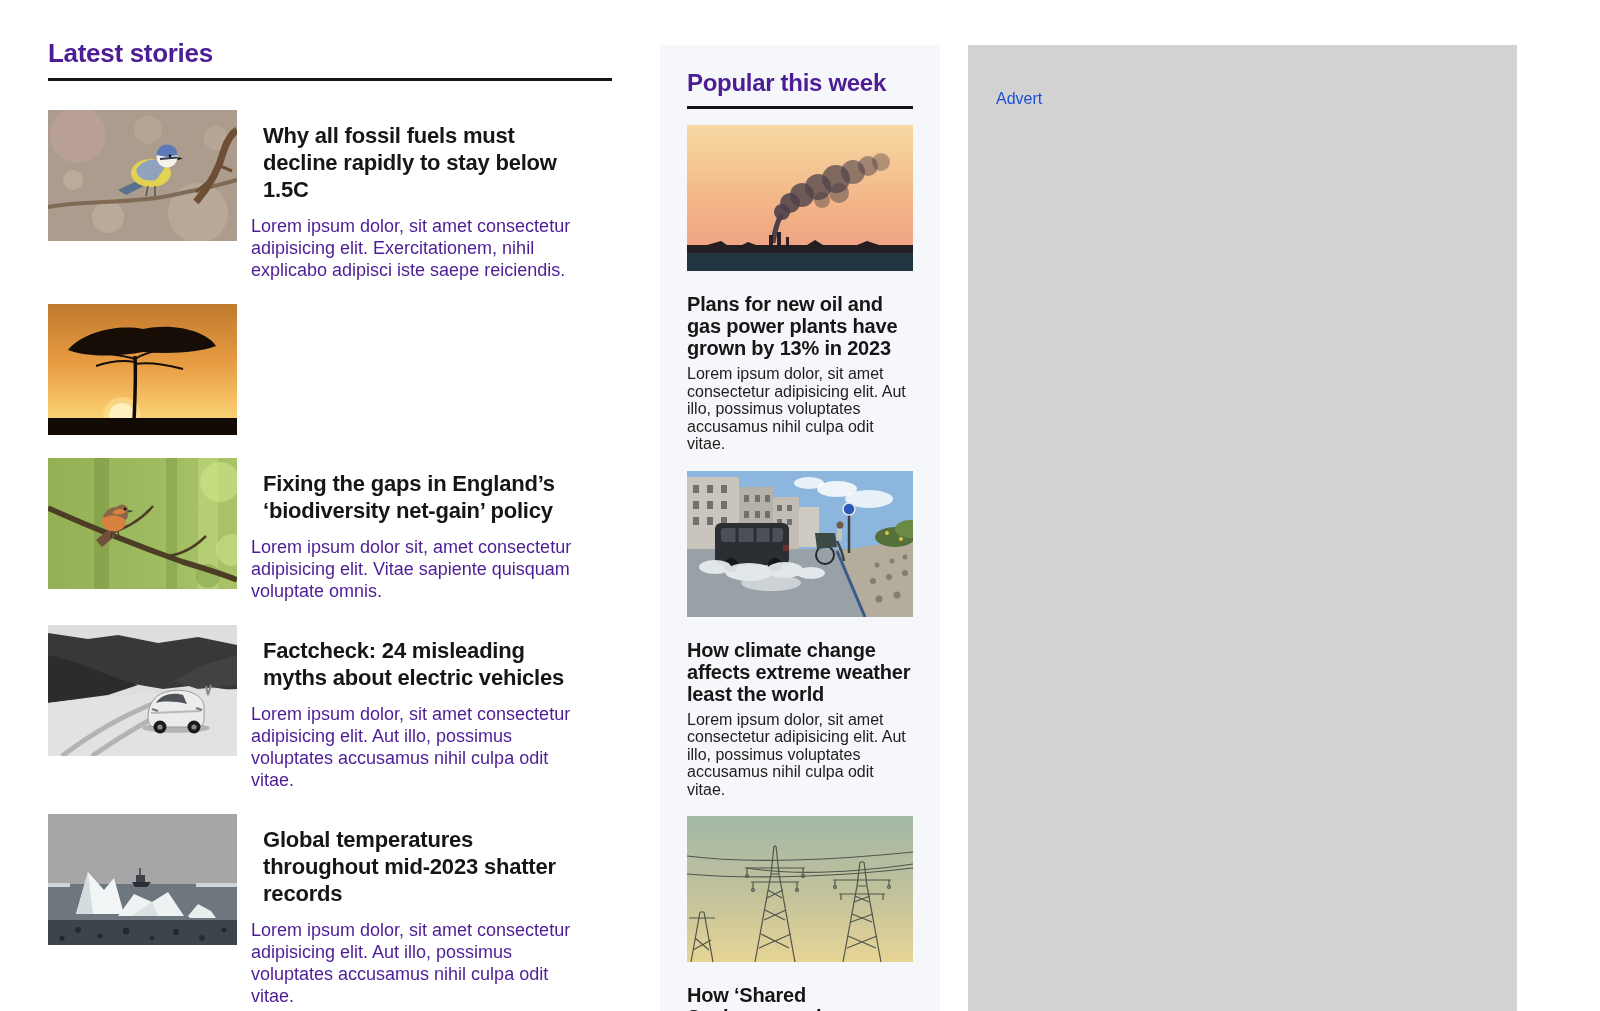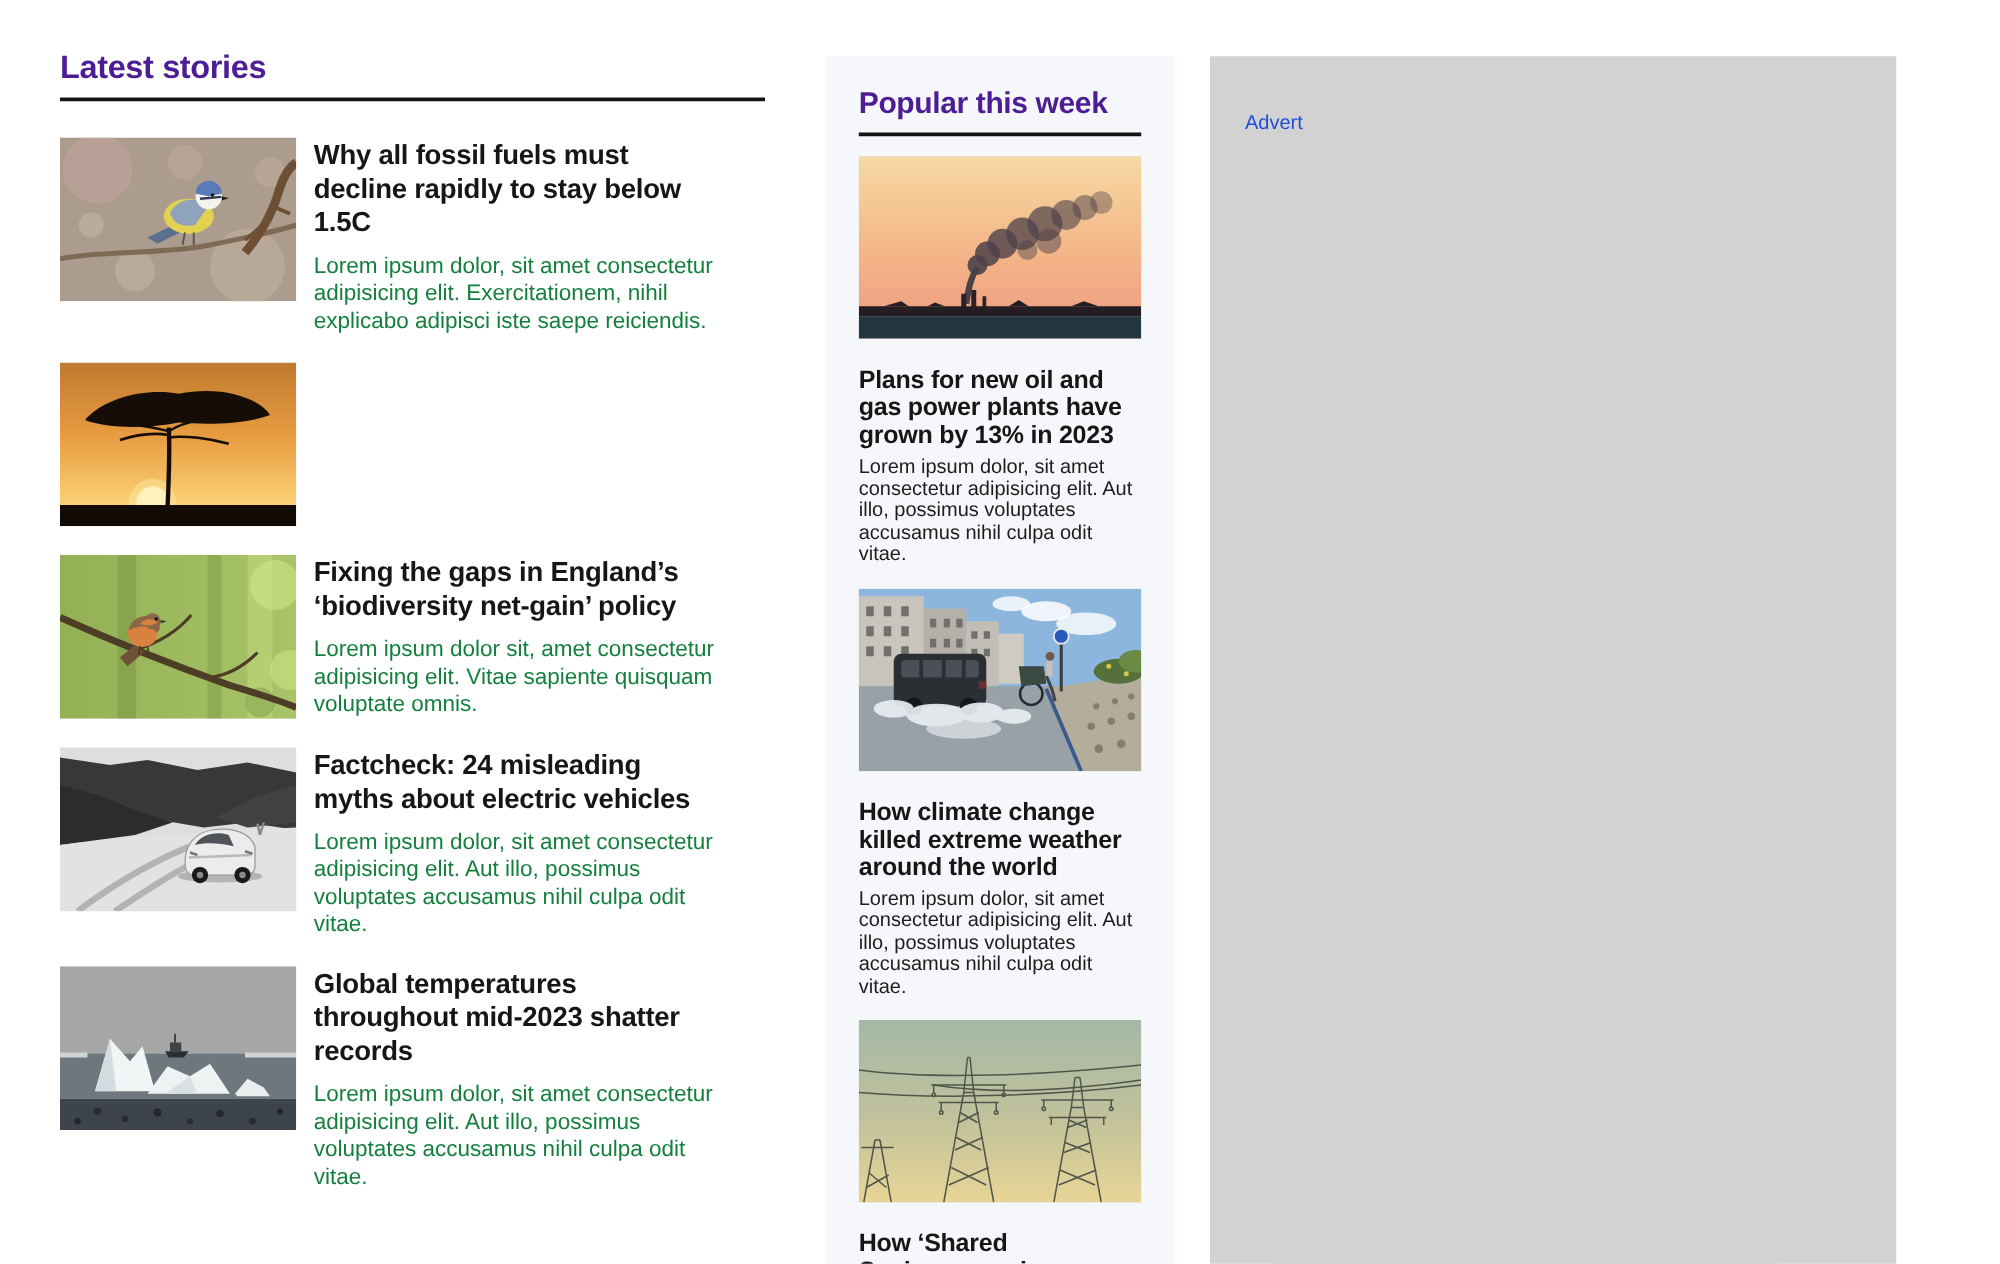--- a/index.html
+++ b/index.html
@@ -15,23 +15,23 @@
     font-size:26px; font-weight:700; color:#4c1d95; margin:0;
     letter-spacing:-0.3px; padding-bottom:9px; border-bottom:3px solid #141414;
   }
   .latest .section-title { margin-bottom:29px; }
   .story { display:flex; gap:14px; align-items:flex-start; margin-bottom:23px; cursor:pointer; }
   .thumb { width:189px; height:131px; flex:0 0 189px; overflow:hidden; background:#ddd; }
   .thumb svg, .pthumb svg { display:block; width:100%; height:100%; }
   .story-body { width:330px; }
   .story-title {
     font-size:22px; line-height:27px; font-weight:700; color:#161616;
-    margin:0; letter-spacing:-0.2px;
-  }
-  .story-excerpt { font-size:18px; line-height:22px; color:#15803d; margin:10px 0 0; }
+    margin:12px; letter-spacing:-0.2px;
+  }
+  .story-excerpt { font-size:18px; line-height:22px; color:#4c1d95; margin:10px 0 0; }
   
   .popular {
     position:absolute; left:660px; top:45px; width:280px; height:990px;
     background:#f5f7fa; padding:24px 27px 0; box-sizing:border-box;
   }
   .popular .section-title { font-size:24px; margin-bottom:16px; }
   .pstory { margin-bottom:18px; cursor:pointer; }
   .pthumb { width:226px; height:146px; overflow:hidden; background:#ddd; }
   .pstory-title {
     font-size:20px; line-height:22px; font-weight:700; color:#161616;
@@ -300,21 +300,21 @@
           <ellipse cx="124" cy="102" rx="14" ry="6"></ellipse>
           <ellipse cx="84" cy="112" rx="30" ry="8" opacity=".7"></ellipse>
         </g>
         <circle cx="138" cy="84" r="9" fill="none" stroke="#26292e" stroke-width="2"></circle>
         <path d="M128 62 L148 62 L150 76 L130 78 Z" fill="#3c4a44"></path>
         <rect x="150" y="58" width="5" height="12" fill="#c8c2b4"></rect>
         <circle cx="153" cy="54" r="3.5" fill="#6e5a46"></circle>
         <path d="M150 70 C154 78,156 84,157 90" stroke="#444" stroke-width="2.5" fill="none"></path>
       </svg>
     </div>
-    <h3 class="pstory-title">How climate change killed extreme weather around the world</h3>
+    <h3 class="pstory-title">How climate change affects extreme weather least the world</h3>
     <p class="pstory-excerpt">Lorem ipsum dolor, sit amet consectetur adipisicing elit. Aut illo, possimus voluptates accusamus nihil culpa odit vitae.</p>
   </article>
 
   <article class="pstory">
     <div class="pthumb">
       <svg viewBox="0 0 226 146">
         <defs>
           <linearGradient id="pylonsky" x1="0" y1="0" x2="0" y2="1">
             <stop offset="0" stop-color="#a3b8a6"></stop>
             <stop offset=".55" stop-color="#c2c29b"></stop>

